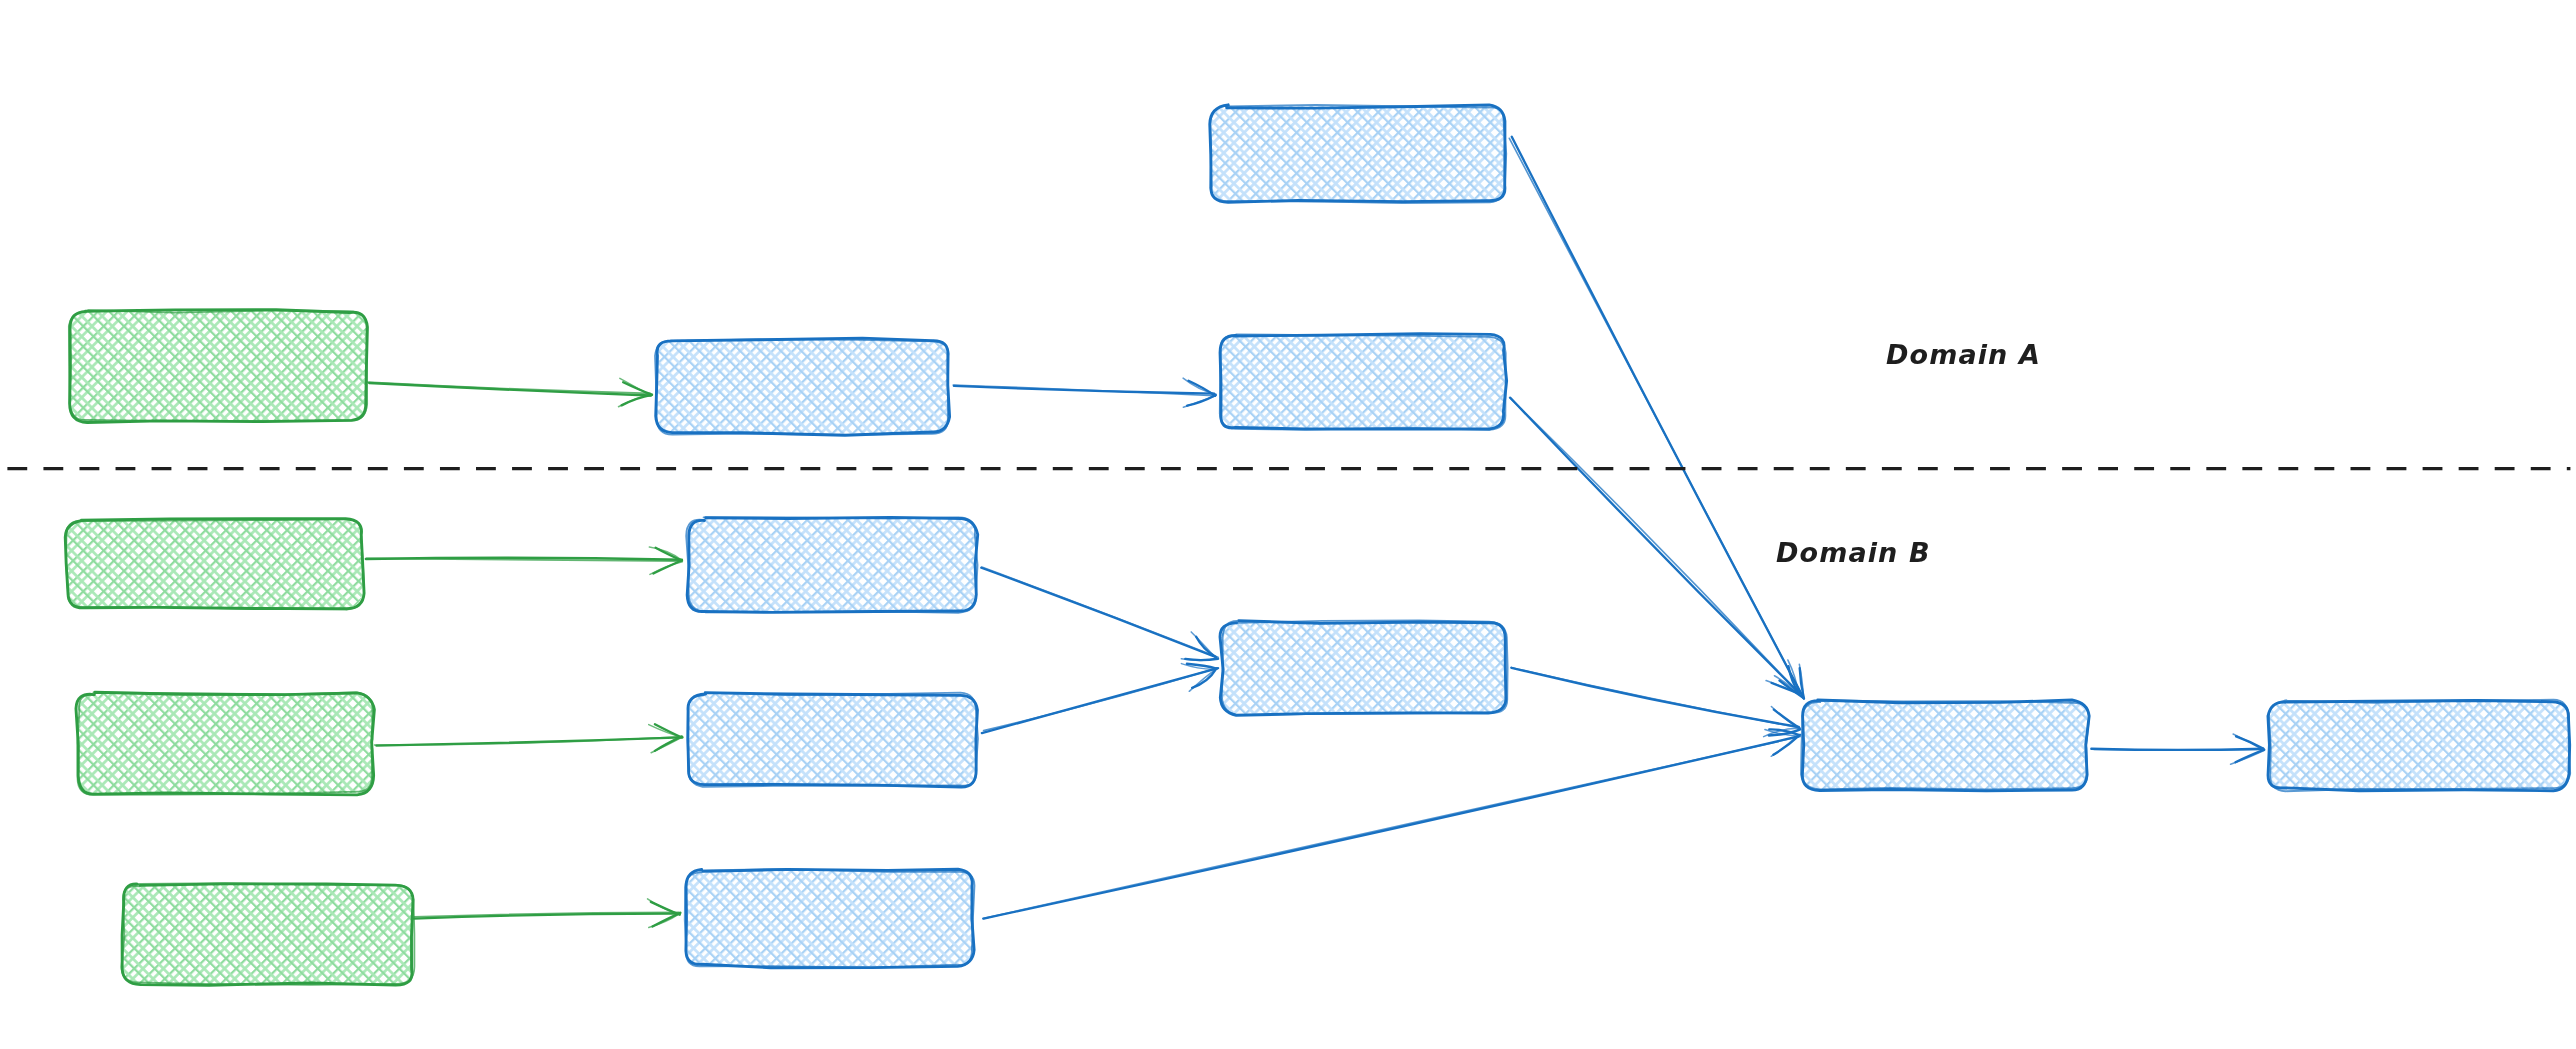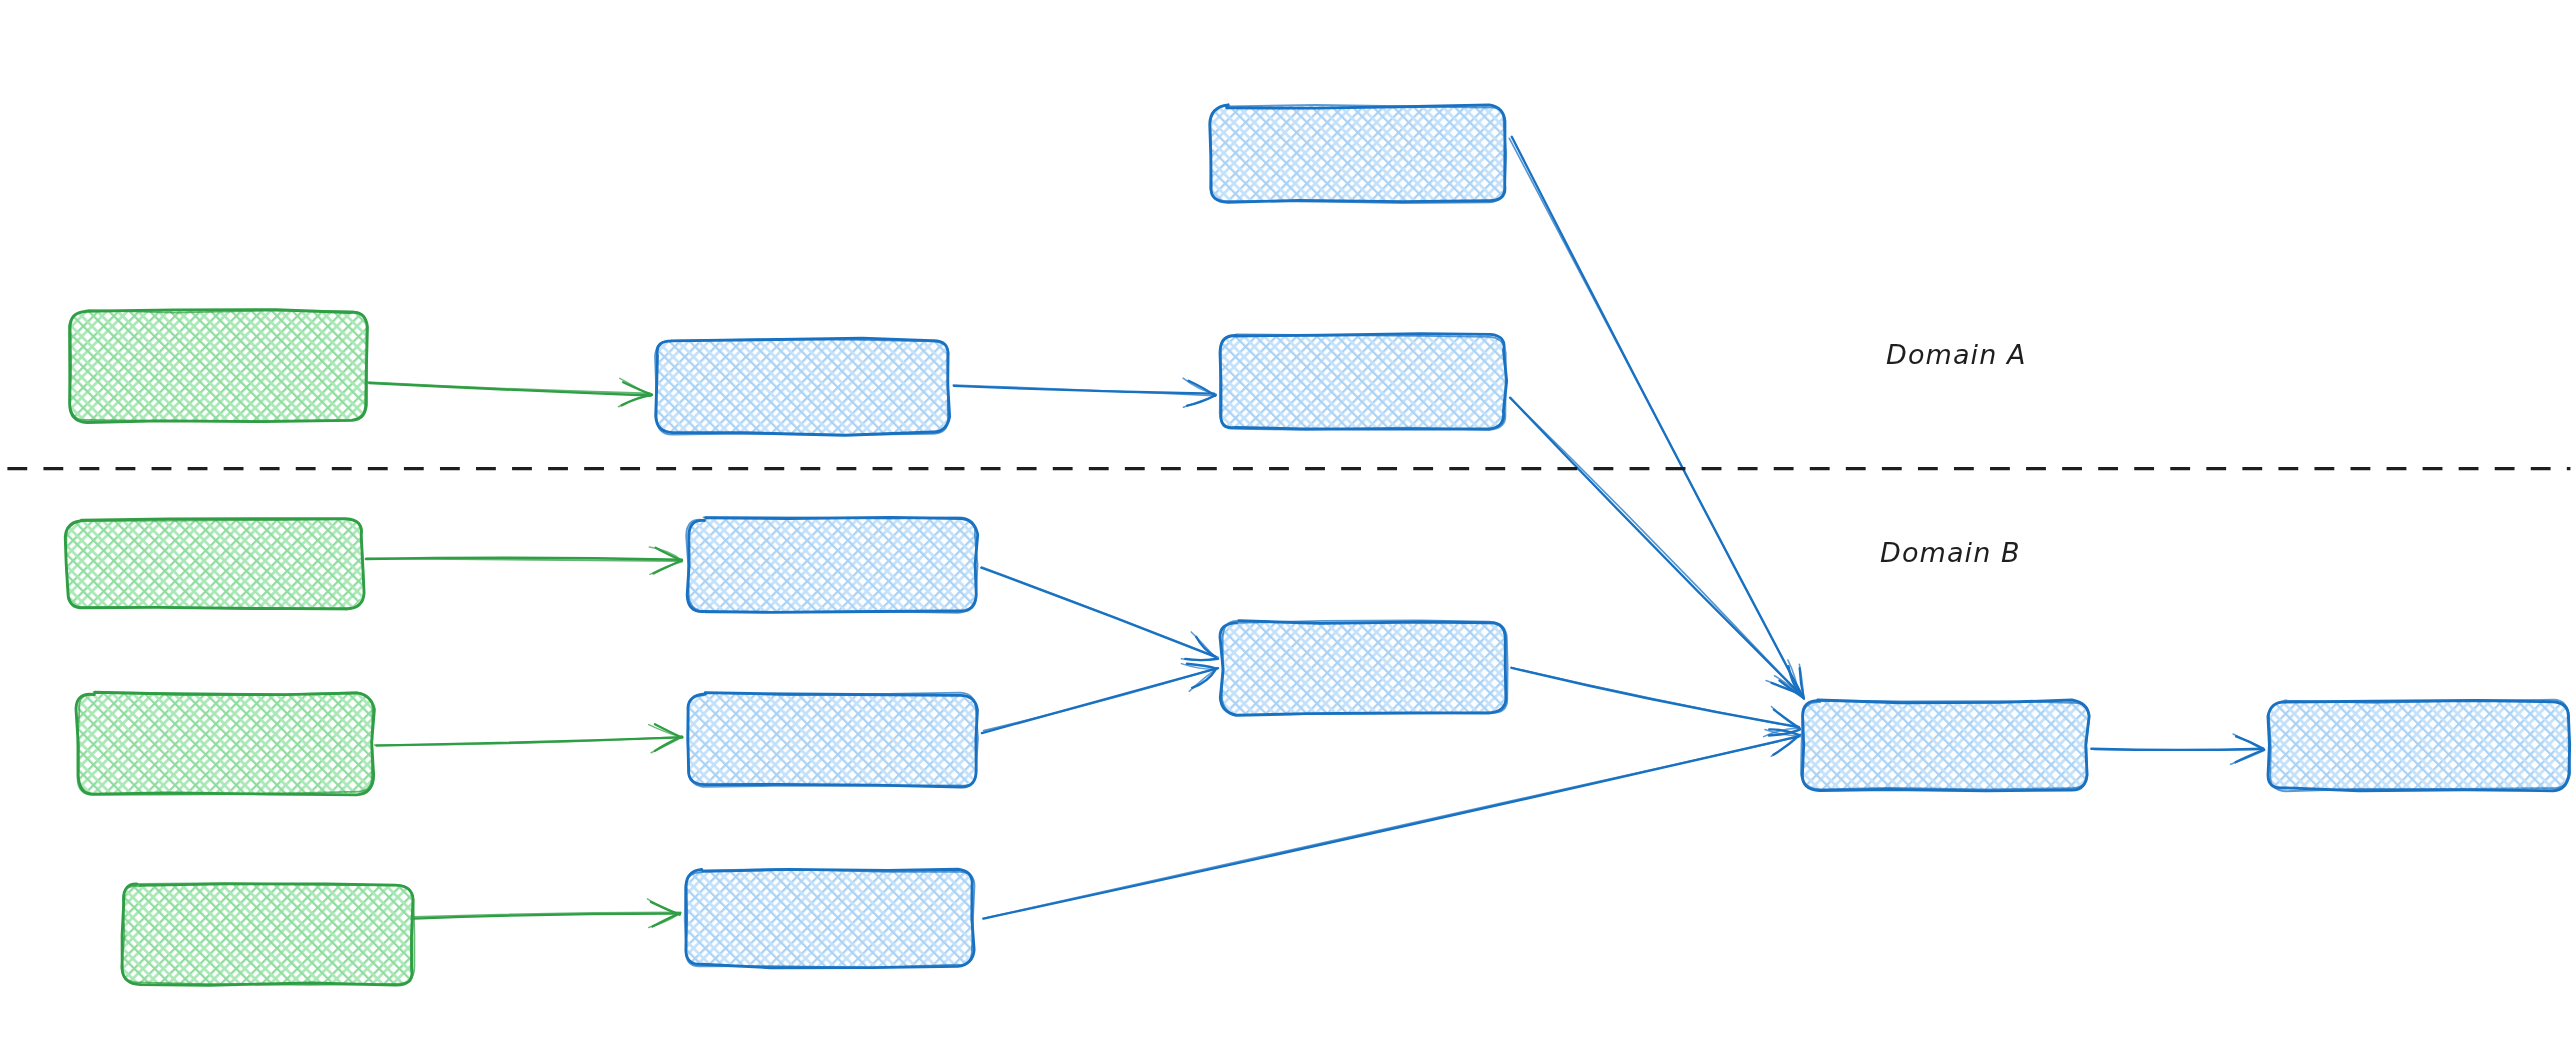--- a/index.html
+++ b/index.html
@@ -9,20 +9,21 @@
   #stage svg{position:absolute;left:0;top:0;width:2576px;height:1049px;}
   .domain-label{
     position:absolute;
     font-family:"DejaVu Sans",sans-serif;
     font-size:27px;
     font-style:italic;
     letter-spacing:1.1px;
     color:#1e1e1e;
     white-space:nowrap;
     user-select:none;
+    font-weight:bold;
   }
 </style>
 </head>
 <body>
 
 <div id="stage">
   <svg id="diagram-svg" viewBox="0 0 2858 1164" xmlns="http://www.w3.org/2000/svg">
     <defs>
       <pattern id="hatch-green" width="16" height="16" patternUnits="userSpaceOnUse" patternTransform="rotate(45)">
         <rect width="16" height="16" fill="#ffffff"></rect>
@@ -287,17 +288,17 @@
         </g>
       </g>
     <g id="divider-layer">
         <line x1="8" y1="520" x2="2852" y2="520" stroke="#1e1e1e" stroke-width="3.4" stroke-dasharray="22 18" stroke-linecap="butt"></line>
       </g>
   </svg>
 
   <div class="domain-label" style="left: 1886px; top: 339px;">
     <span>Domain A</span>
   </div>
-  <div class="domain-label" style="left: 1880px; top: 537px;">
+  <div class="domain-label" style="left: 1776px; top: 537px;">
     <span>Domain B</span>
   </div>
 </div>
 
 
 </body></html>

